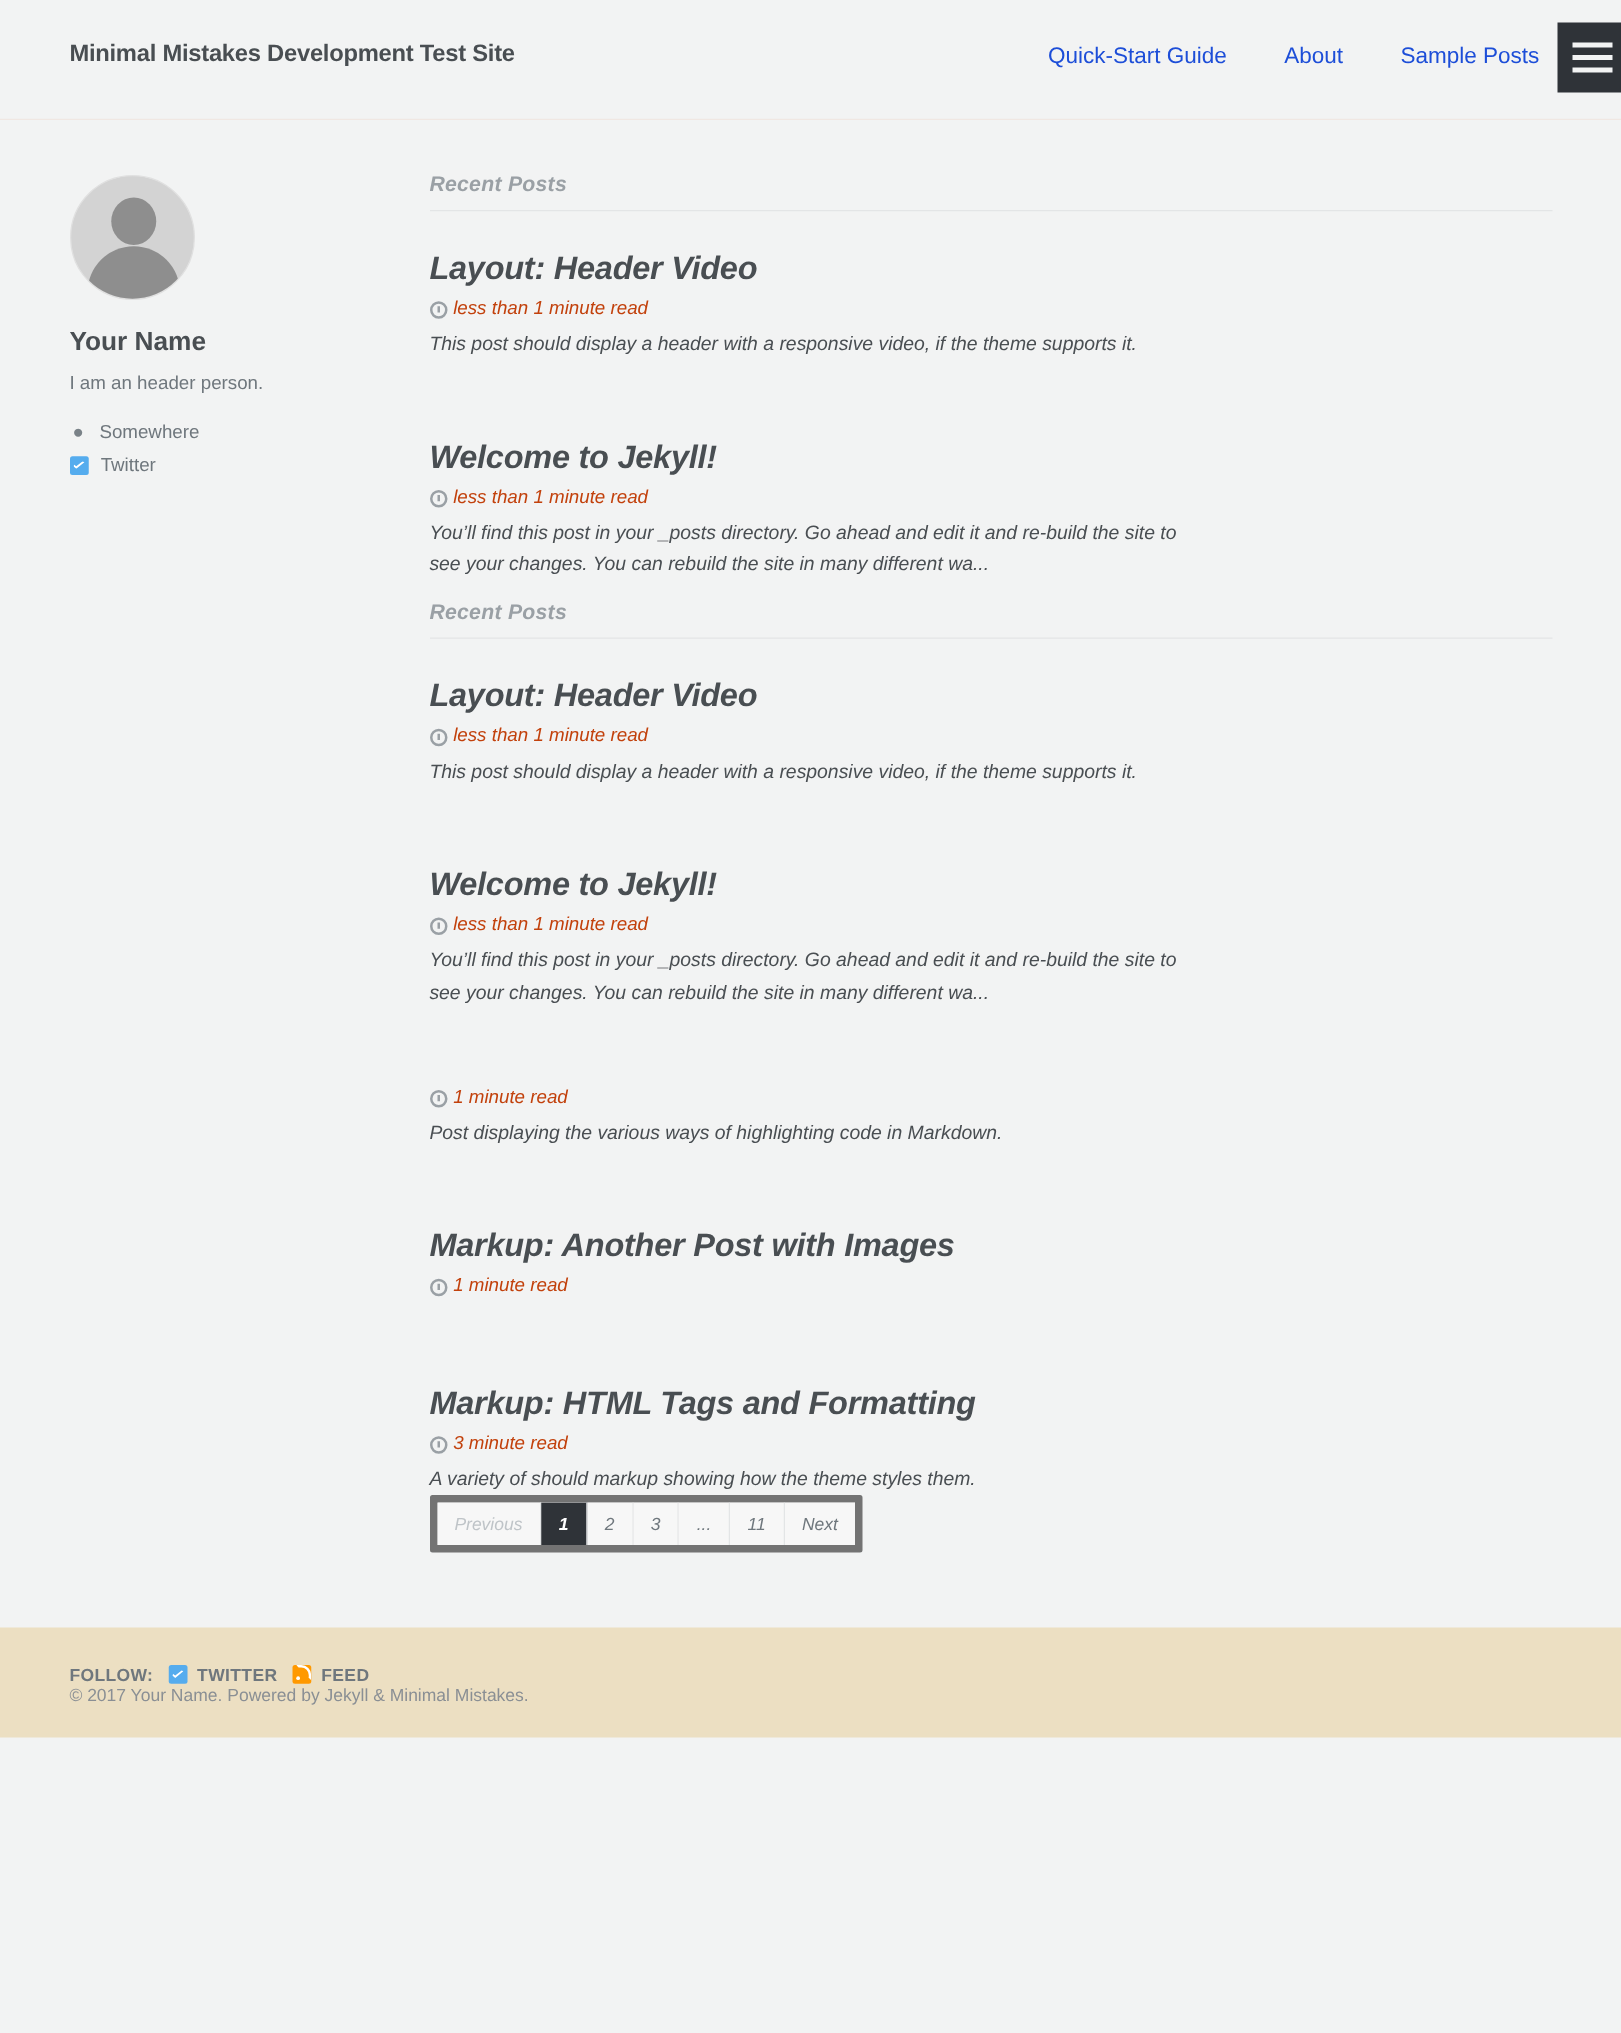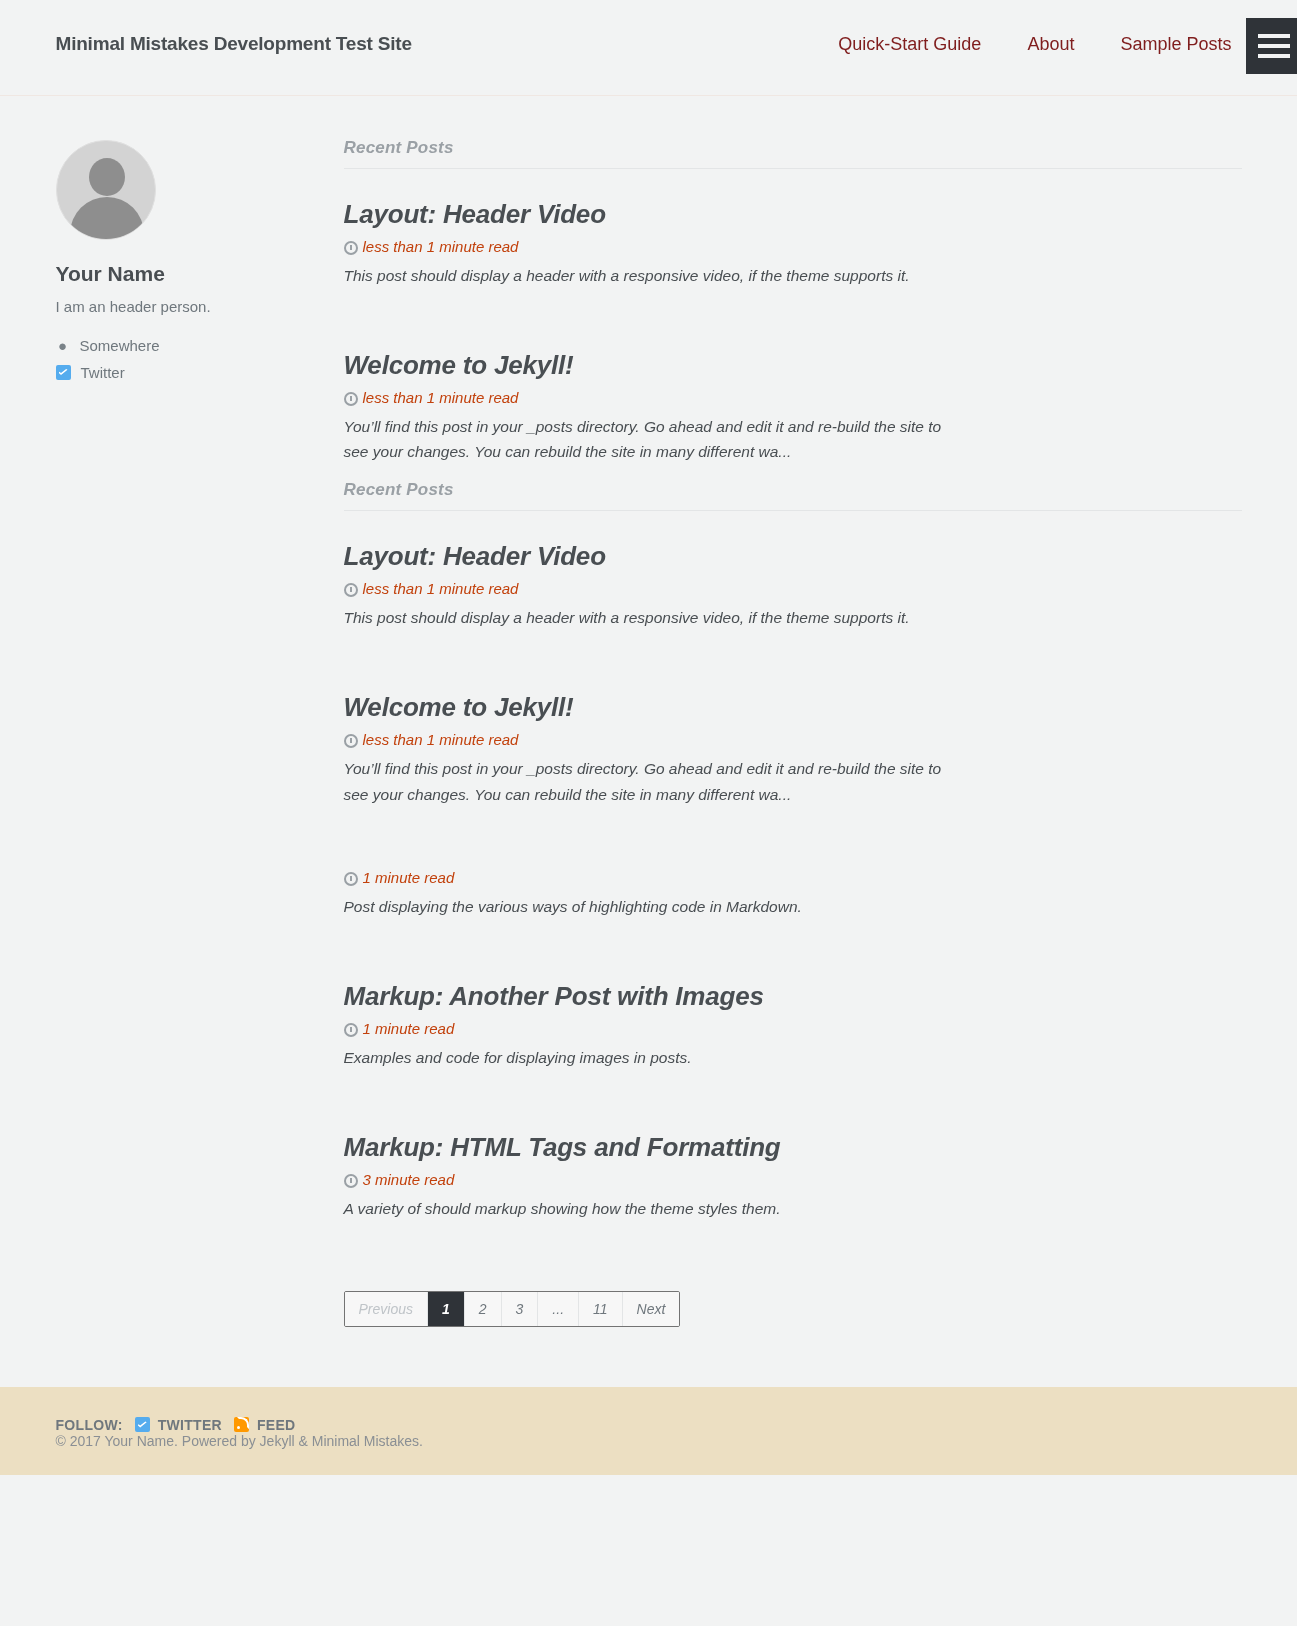--- a/index.html
+++ b/index.html
@@ -36,21 +36,21 @@
   }
   .nav {
     margin-left: auto;
     display: flex;
     align-items: center;
     gap: 46px;
     margin-right: 42px;
   }
   .nav a {
     font-size: 18px;
-    color: #7f1d1d;
+    color: #1d4ed8;
     text-decoration: none;
     font-weight: 400;
   }
   .hamburger {
     position: absolute;
     right: -28px;
     top: 18px;
     width: 56px;
     height: 56px;
     background: #2f3338;
@@ -201,23 +201,22 @@
     line-height: 1.62;
     color: #494e52;
     margin: 0;
     max-width: 612px;
   }
   .spacer-1 { height: 32px; }
   .spacer-2 { height: 38px; }
 
   
   .pagination {
-    margin-top: 70px;
-    display: flex;
-    border: 1px solid #737373;
+    display: flex;
+    border: 6px solid #737373;
     width: fit-content;
     background: #f7f7f7;
     border-radius: 2px;
     overflow: hidden;
   }
   .pagination .pg {
     padding: 9px 14px;
     font-size: 14px;
     color: #6f777d;
     border-right: 1px solid #e3e5e6;
@@ -382,21 +381,20 @@
     </article>
 
     <div class="spacer-1"></div>
 
     <article class="post">
       <h2 class="post-title">Markup: Another Post with Images</h2>
       <div class="post-meta">
         <span class="icon-clock"></span>
         <span>1 minute read</span>
       </div>
-      <p class="post-excerpt">Examples and code for displaying images in posts.</p>
     </article>
 
     <div class="spacer-1"></div>
 
     <article class="post">
       <h2 class="post-title">Markup: HTML Tags and Formatting</h2>
       <div class="post-meta">
         <span class="icon-clock"></span>
         <span>3 minute read</span>
       </div>

